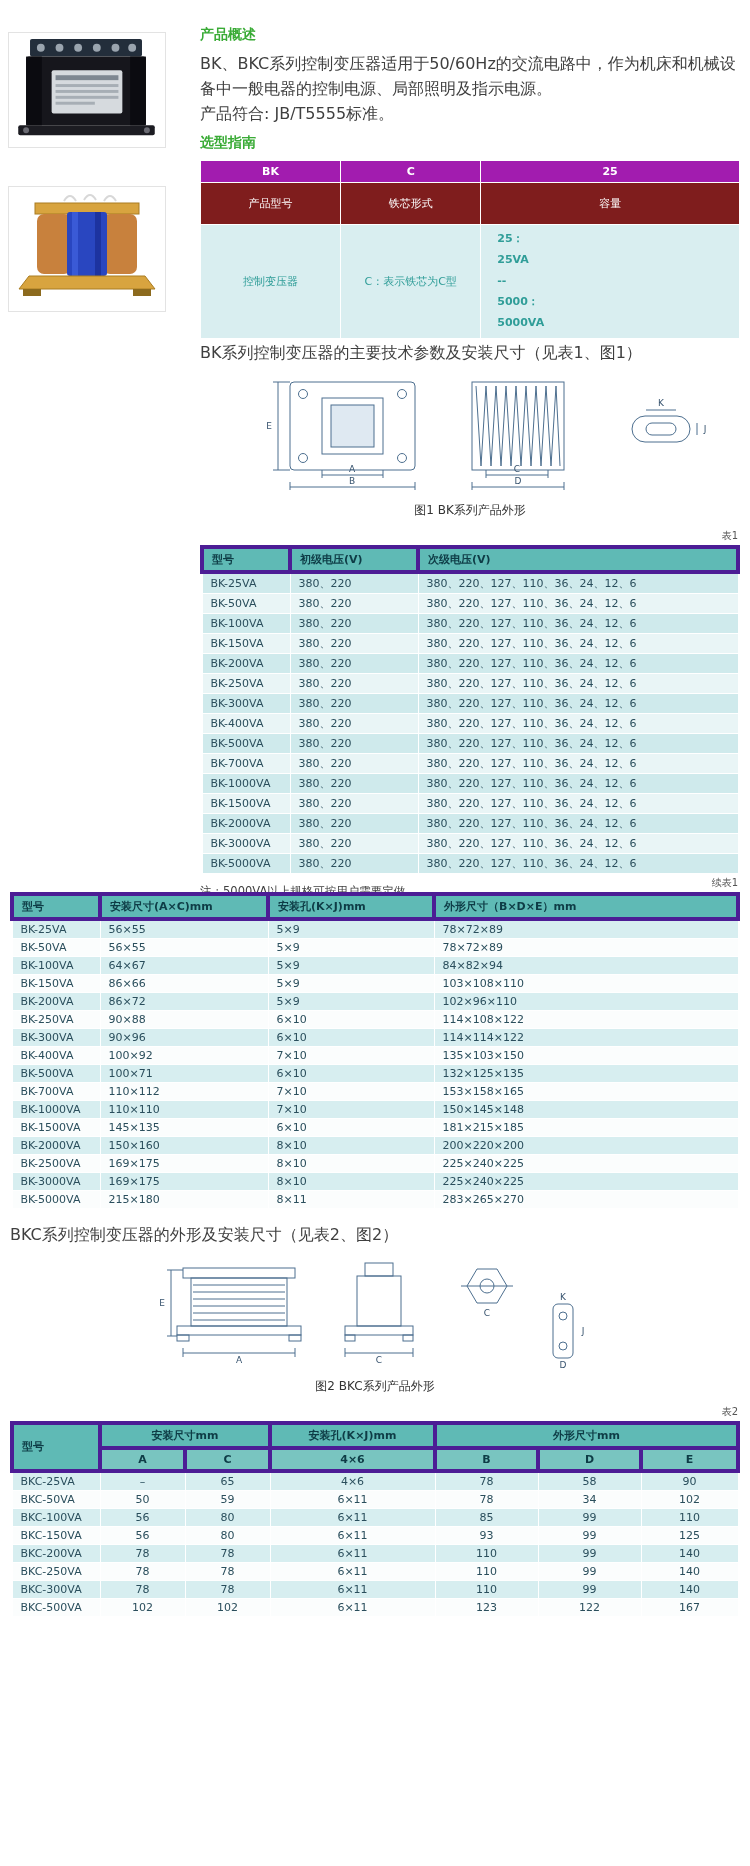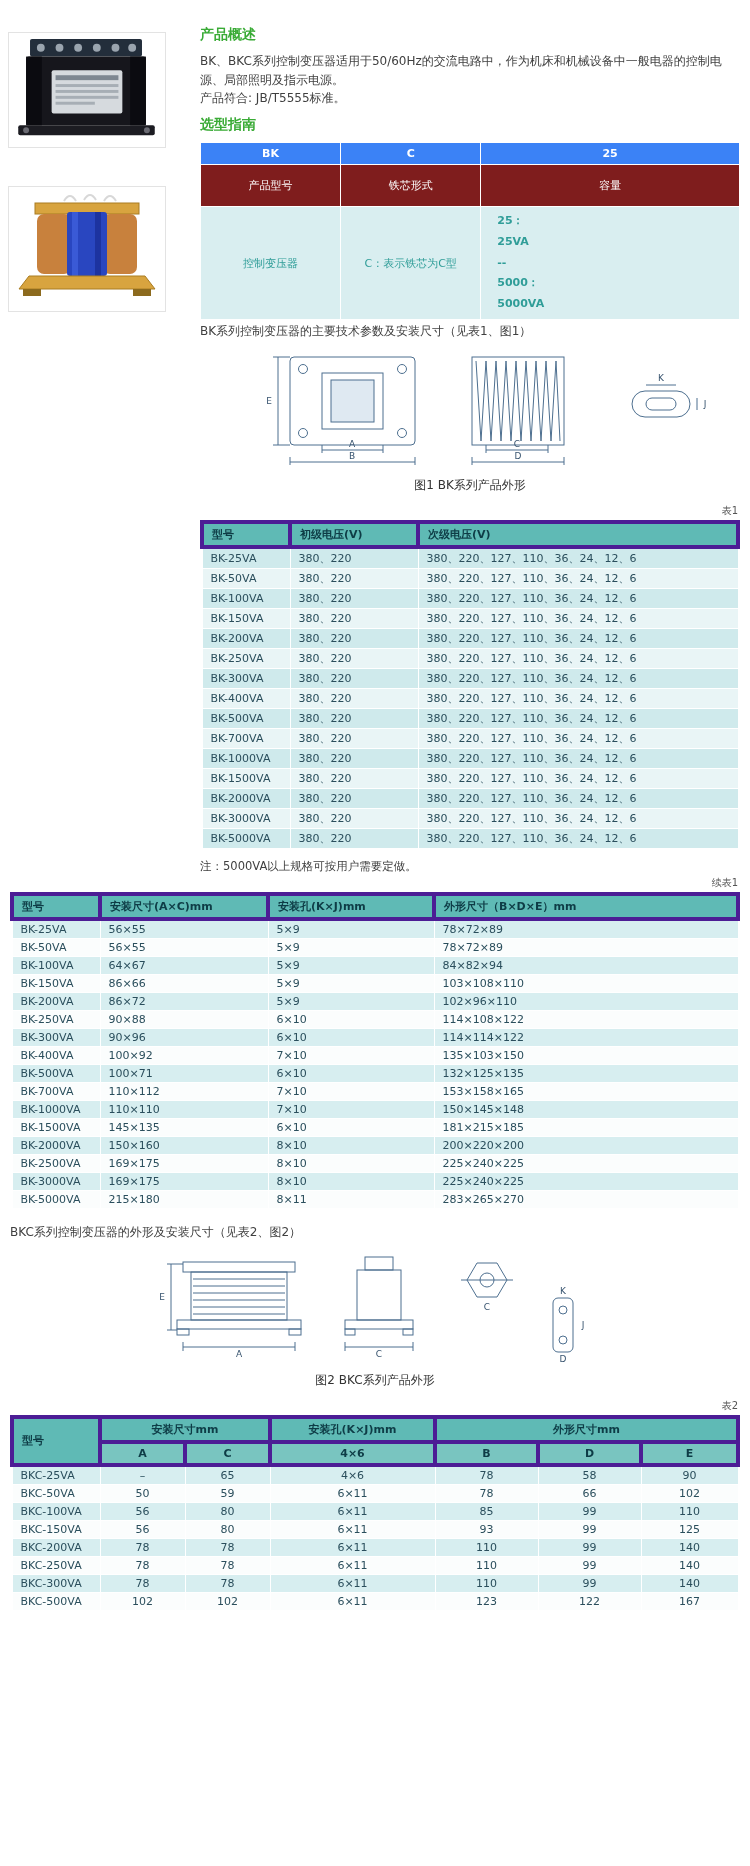--- a/index.html
+++ b/index.html
@@ -7,27 +7,27 @@
   body { width:750px; font-family:"DejaVu Sans","Liberation Sans",sans-serif; }
   .page { position:relative; width:750px; height:1866px; background:#ffffff; overflow:hidden; }
 
   
   .photos { position:absolute; left:8px; top:32px; width:158px; }
   .photo-box { border:1px solid #e3e3e3; background:#fff; margin-bottom:38px; }
 
   
   .col-right { position:absolute; left:200px; top:18px; width:540px; }
   h2.sec { color:#3aab36; font-size:14px; font-weight:bold; margin:8px 0 8px; }
-  p.body { font-size:12px; color:#3f3f3f; line-height:1.55; }
+  p.body { font-size:16px; color:#3f3f3f; line-height:1.55; }
   p.note { font-size:11.5px; color:#3f3f3f; margin-top:10px; }
 
   
   table.sel { width:100%; border-collapse:collapse; table-layout:fixed; margin:8px 0 2px; }
   table.sel th, table.sel td { border:1px solid #ffffff; text-align:center; font-size:11px; padding:4px; }
-  table.sel tr.h1 th { background:#3b82f6; color:#ffffff; font-weight:bold; height:22px; }
+  table.sel tr.h1 th { background:#a21caf; color:#ffffff; font-weight:bold; height:22px; }
   table.sel tr.h2 td { background:#7f1d1d; color:#ffffff; height:42px; }
   table.sel tr.bd td { background:#d9eef0; color:#2f9d98; height:102px; vertical-align:middle; }
   table.sel tr.bd td.pre { white-space:pre-line; text-align:left; padding-left:16px; line-height:1.9;font-weight:bold; }
 
   
   table.dt { width:100%; border-collapse:collapse; table-layout:fixed; }
   table.dt th { background:#5fbab5; color:#0e3c46; font-size:11px; font-weight:bold; text-align:left; padding:3px 8px; border:4px solid #4c1d95; }
   table.dt td { font-size:11px; color:#2a4e5c; padding:2px 8px; border:1px solid #ffffff; }
   table.t1 tbody tr:nth-of-type(odd) td { background:#cfeaec; }
   table.t1 tbody tr:nth-of-type(even) td { background:#e9f5f6; }
@@ -508,21 +508,21 @@
             <td>58</td>
             <td>90</td>
           </tr>
 
           <tr>
             <td class="model">BKC-50VA</td>
             <td>50</td>
             <td>59</td>
             <td>6×11</td>
             <td>78</td>
-            <td>66</td>
+            <td>34</td>
             <td>102</td>
           </tr>
 
           <tr>
             <td class="model">BKC-100VA</td>
             <td>56</td>
             <td>80</td>
             <td>6×11</td>
             <td>85</td>
             <td>99</td>

